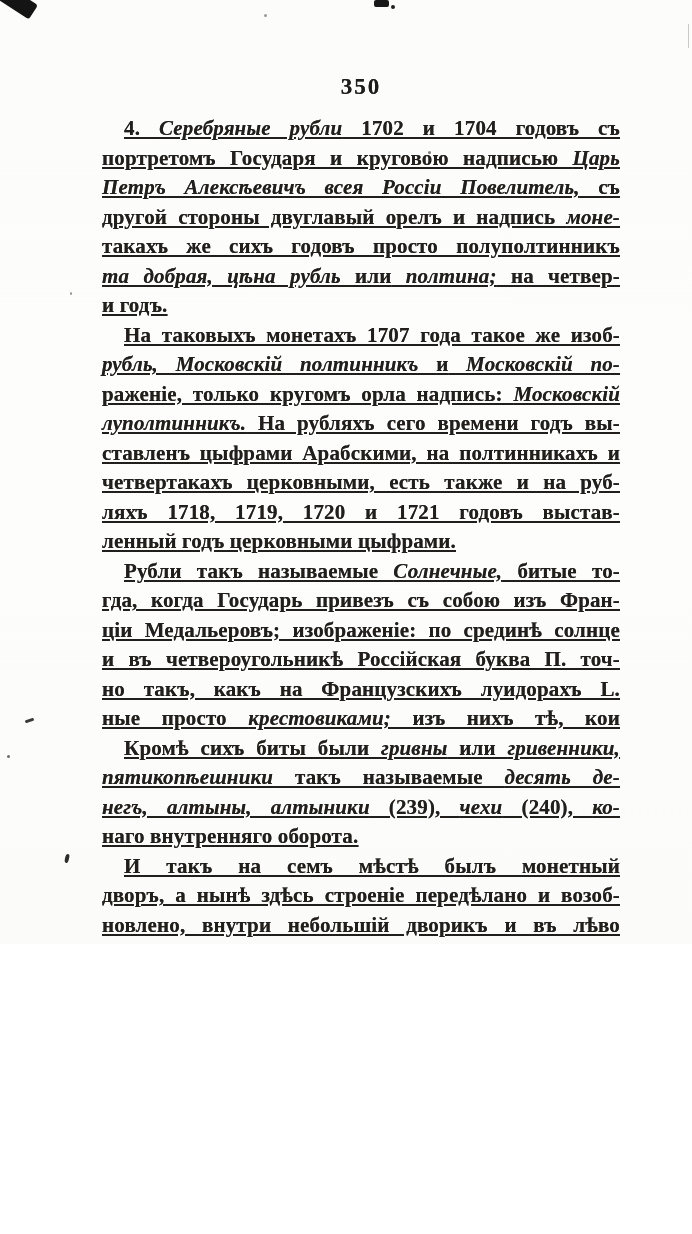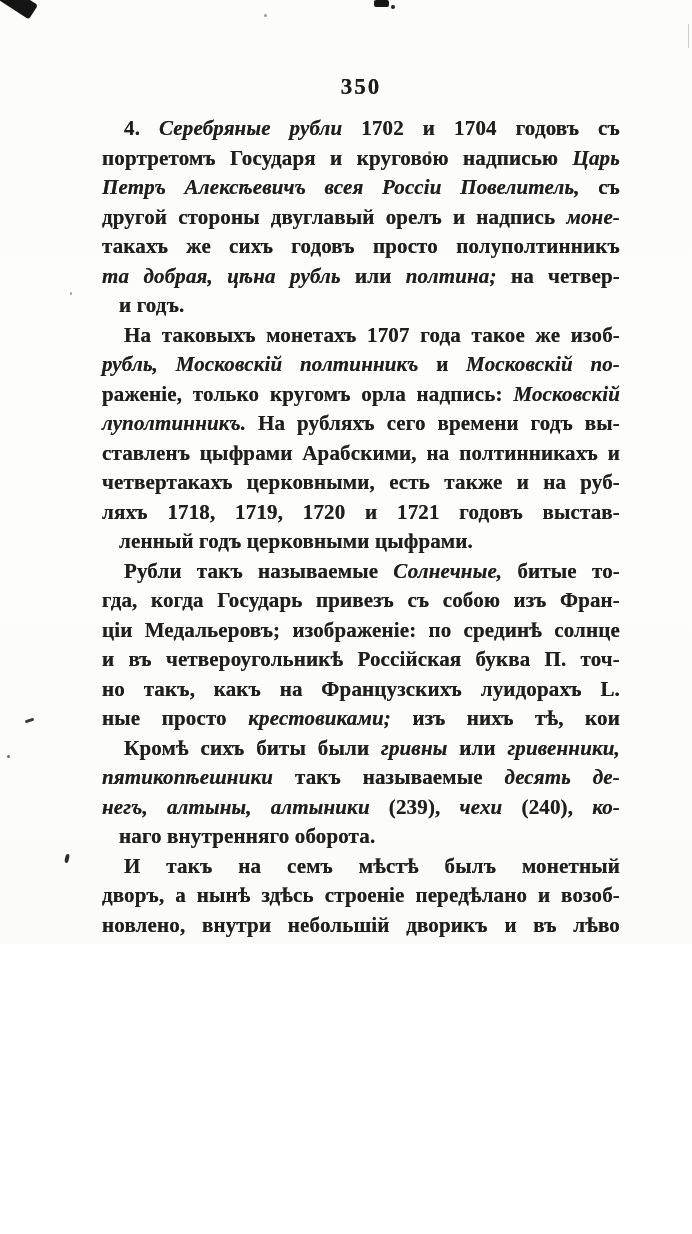--- a/index.html
+++ b/index.html
@@ -37,22 +37,23 @@
     font-weight: 700;
     line-height: 29.5px;
     letter-spacing: 0.15px;
     text-shadow: 0 0 0.5px rgba(33,31,28,0.75);
   }
   .para { margin: 0; }
   .line {
     text-align: justify;
     text-align-last: justify;
     white-space: normal;
+    text-decoration: underline;
   }
-  .line.last { text-align-last: left; margin-left: 17px; }
+  .line.last { text-align-last: left; }
   .line.first { text-indent: 22px; }
   .it { font-style: italic; }
   .sc { font-variant: small-caps; }
 
   
   .artifact { position: absolute; pointer-events: none; }
   .corner-wedge {
     left: -20px; top: -12px; width: 58px; height: 17px;
     background: #141414; transform: rotate(33deg); border-radius: 3px;
   }

